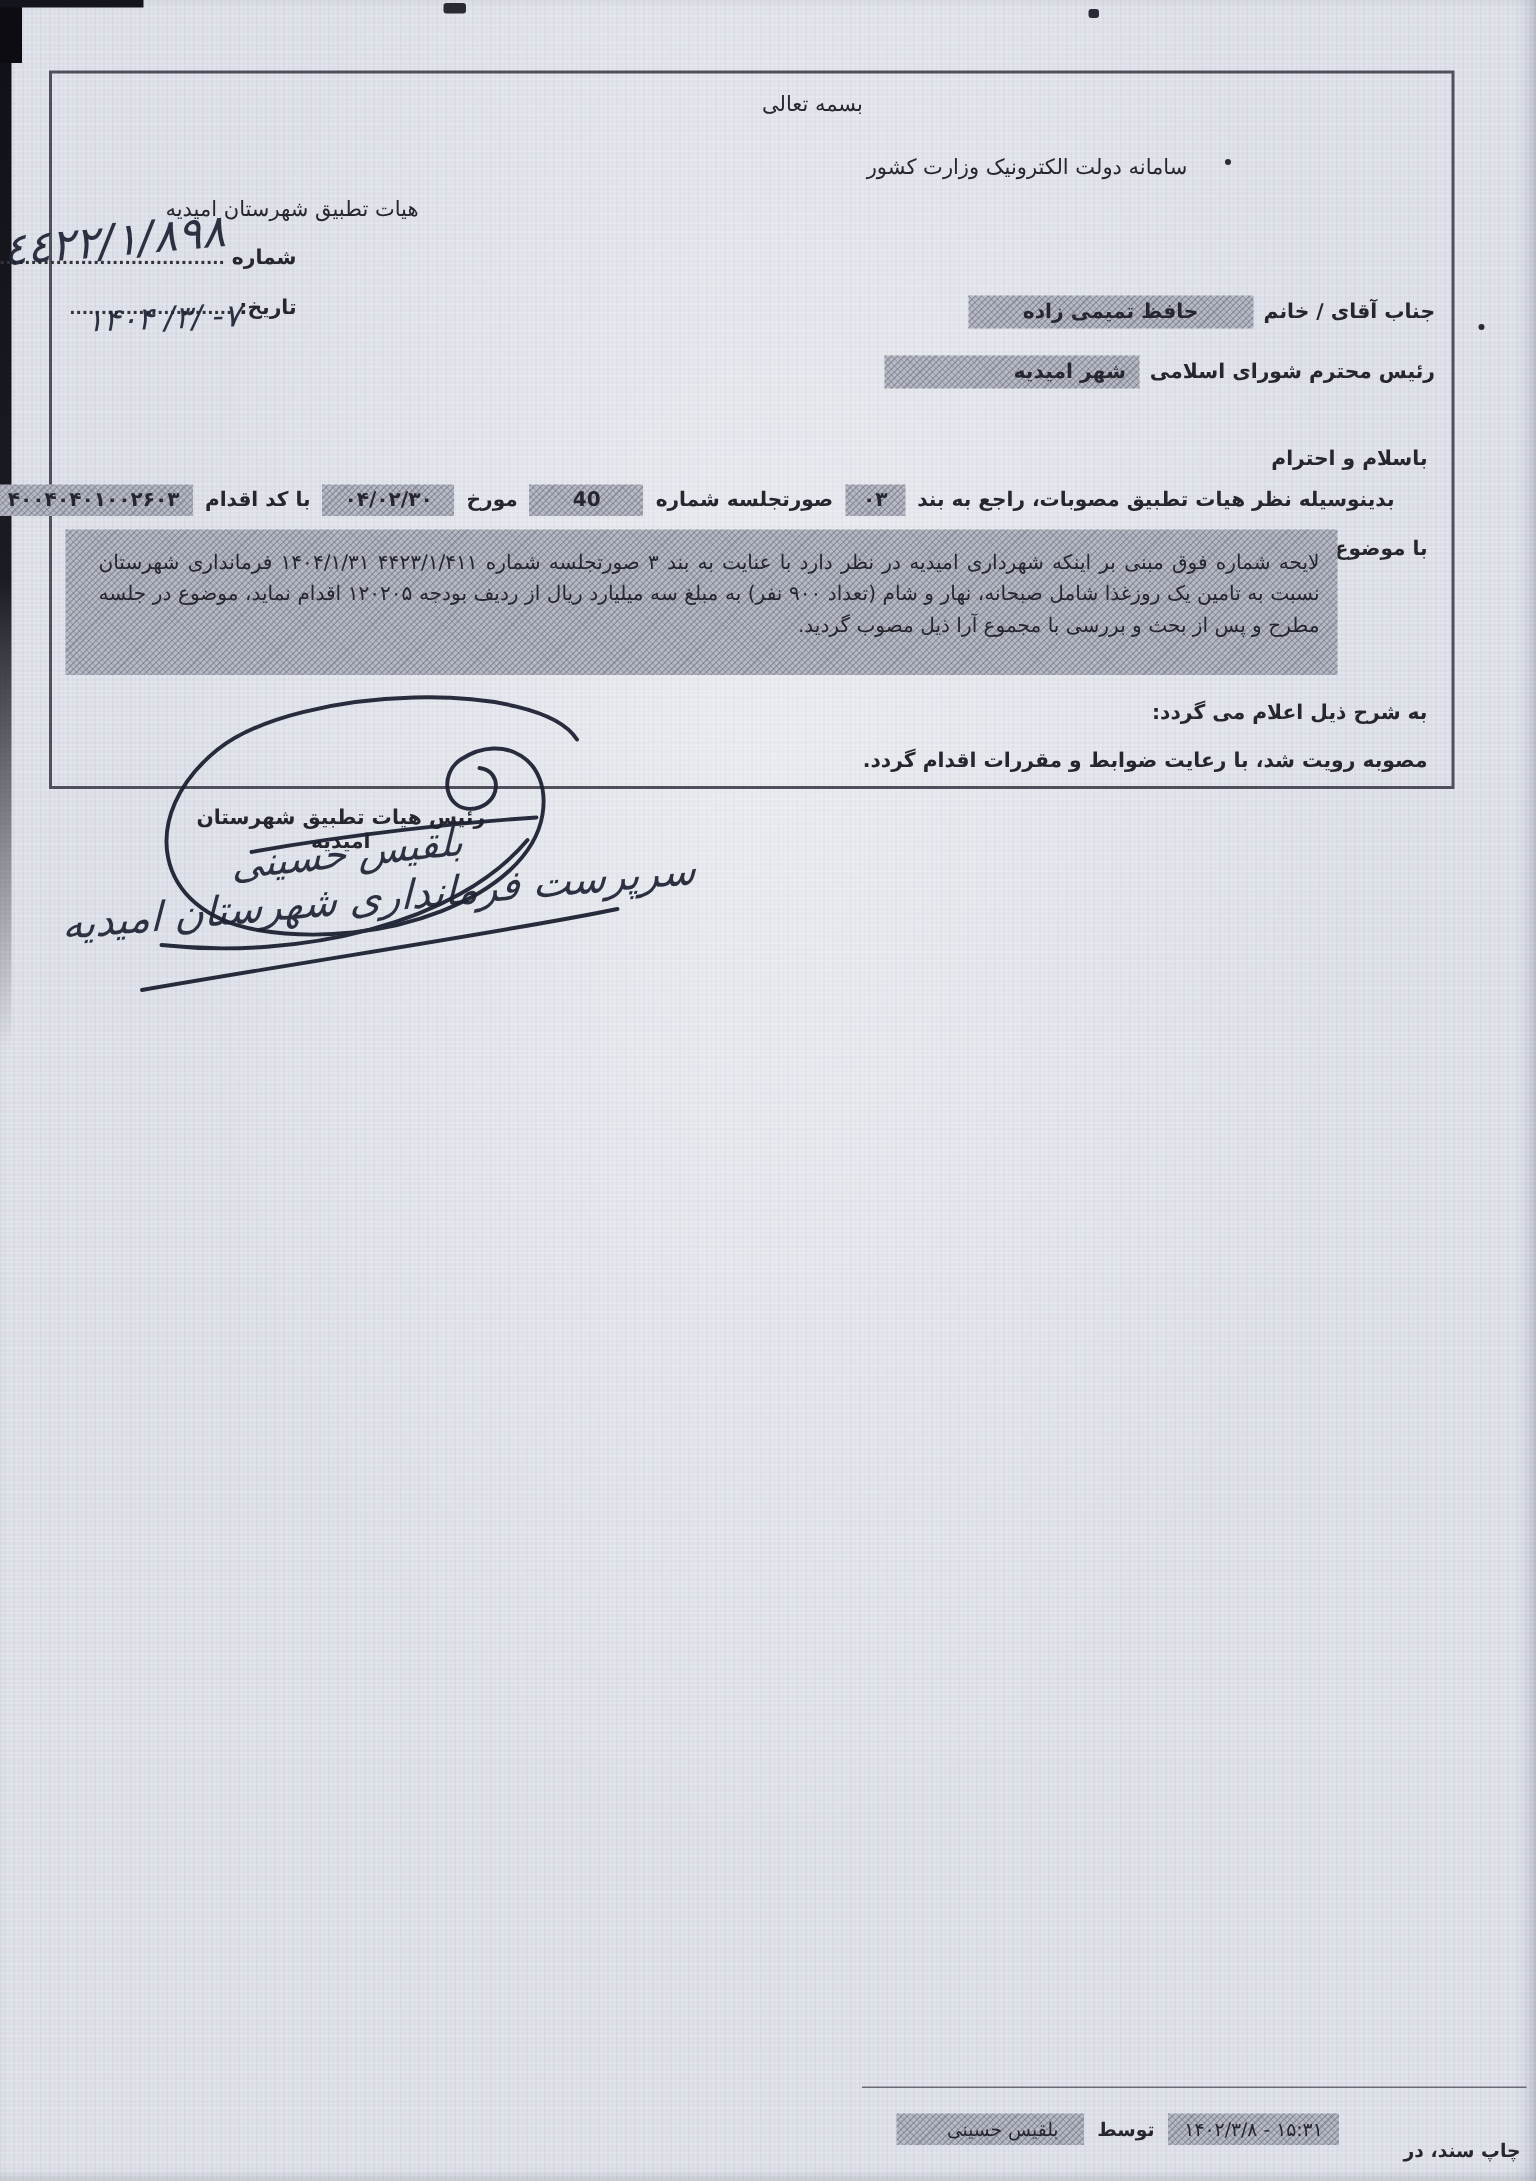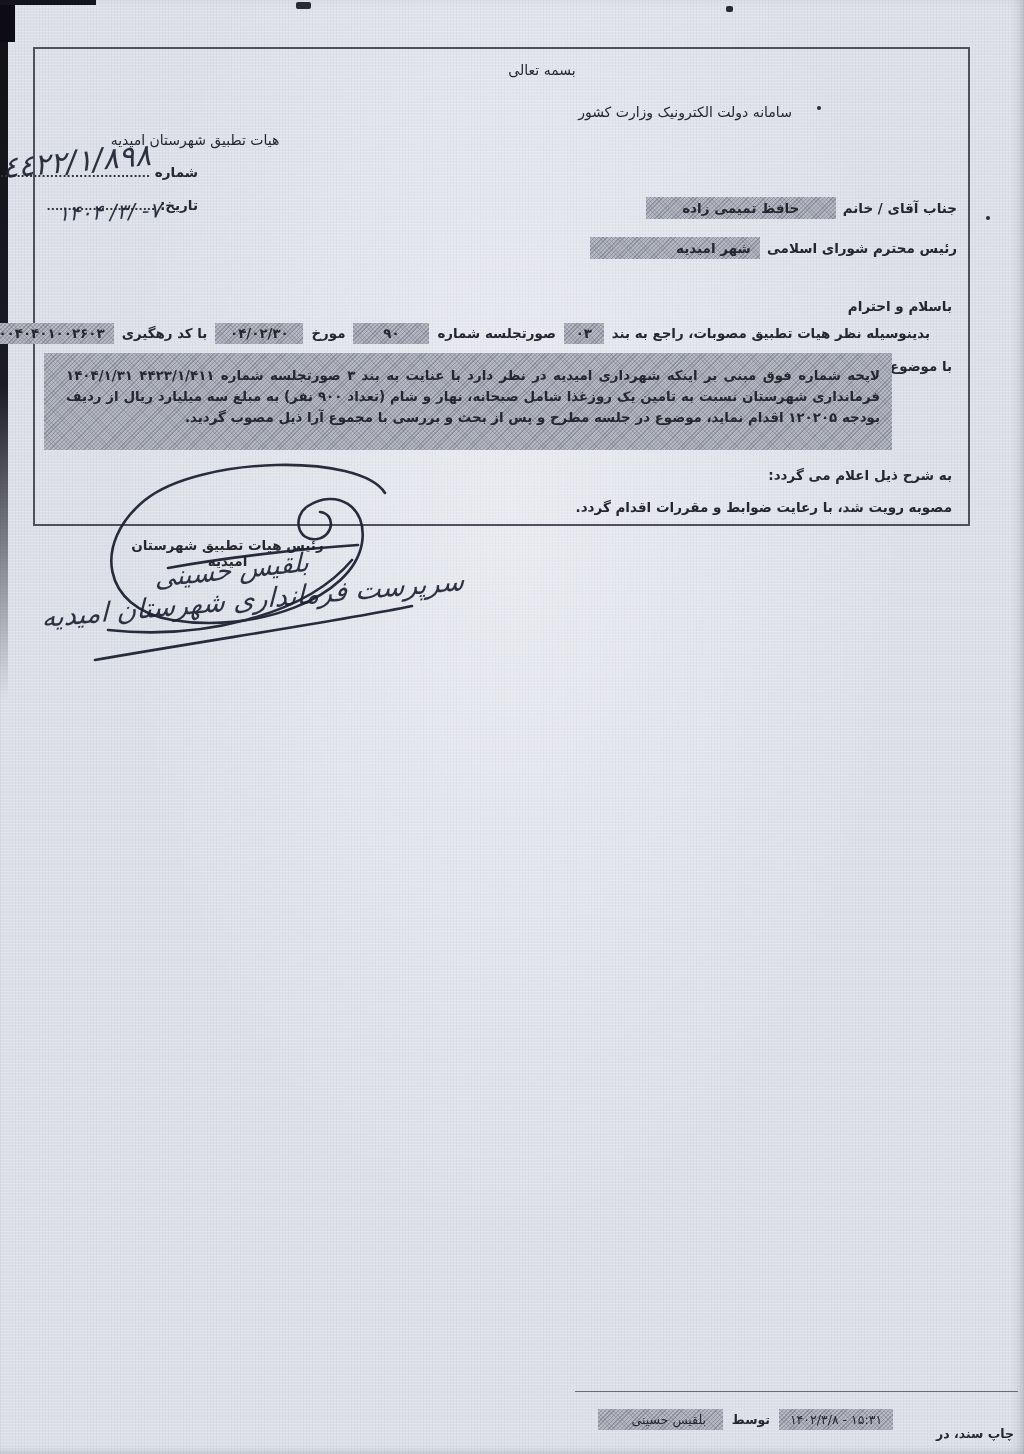--- a/index.html
+++ b/index.html
@@ -32,21 +32,21 @@
   .main-box{left:33px;top:47px;width:933px;height:475px;border:2px solid #50505c;}
   .emblem{right:12px;top:6px;width:100px;height:112px;text-align:center;}
   .emblem-caption{font-size:8px;line-height:1.25;color:#2e3a34;font-style:italic;font-weight:bold;}
   .heading{font-weight:normal;font-size:14px;}
   .leader{letter-spacing:1px;font-size:11px;color:#33333c;}
   .handwriting{
     font-style:italic;color:#1d2233;white-space:nowrap;
     transform-origin:left center;opacity:.92;
   }
   .row-rtl{display:flex;direction:rtl;align-items:center;}
-  .subject-block{line-height:1.55;text-align:justify;font-weight:bold;font-size:13.4px;padding:13px 12px 8px 22px;}
+  .subject-block{line-height:1.55;text-align:justify;font-weight:normal;font-size:13.4px;padding:13px 12px 8px 22px;}
   .footer-line{left:575px;top:1391px;width:443px;height:1px;background:#6a6a76;}
   .footer-row{right:10px;top:1398px;display:flex;direction:rtl;align-items:center;gap:9px;font-size:12.5px;}
   svg{display:block;}
 </style>
 </head>
 <body>
 
 <div class="paper">
 
   <div class="abs edge-left"></div>
@@ -81,24 +81,24 @@
       <span class="bold" style="font-size:13.5px;">رئیس محترم شورای اسلامی</span>
       <span class="hatch cell bold" style="width:152px;text-align:right;font-size:13.5px;">شهر امیدیه</span>
     </div>
 
     <div class="abs bold" style="right:16px;top:249px;font-size:13.5px;text-align:center;">باسلام و احترام</div>
 
     <div class="abs row-rtl" style="right:38px;top:274px;gap:8px;font-size:13.4px;font-weight:bold;white-space:nowrap;">
       <span>بدینوسیله نظر هیات تطبیق مصوبات، راجع به بند</span>
       <span class="hatch cell" style="min-width:22px;">۰۳</span>
       <span>صورتجلسه شماره</span>
-      <span class="hatch cell" style="min-width:58px;">۹۰</span>
+      <span class="hatch cell" style="min-width:58px;">40</span>
       <span>مورخ</span>
       <span class="hatch cell" style="min-width:70px;">۰۴/۰۲/۳۰</span>
-      <span>با کد رهگیری</span>
+      <span>با کد اقدام</span>
       <span class="hatch cell" style="min-width:112px;">۴۰۰۴۰۴۰۱۰۰۲۶۰۳</span>
     </div>
 
     <div class="abs" style="right:16px;top:310px;font-size:13.4px;font-weight:bold;">با موضوع</div>
     <div class="abs hatch" style="left:9px;top:304px;width:848px;height:97px;">
       <div class="subject-block">لایحه شماره فوق مبنی بر اینکه شهرداری امیدیه در نظر دارد با عنایت به بند ۳ صورتجلسه شماره ۴۴۲۳/۱/۴۱۱ ۱۴۰۴/۱/۳۱ فرمانداری شهرستان نسبت به تامین یک روزغذا شامل صبحانه، نهار و شام (تعداد ۹۰۰ نفر) به مبلغ سه میلیارد ریال از ردیف بودجه ۱۲۰۲۰۵ اقدام نماید، موضوع در جلسه مطرح و پس از بحث و بررسی با مجموع آرا ذیل مصوب گردید.</div>
     </div>
 
     <div class="abs bold" style="right:16px;top:418px;font-size:13.5px;">به شرح ذیل اعلام می گردد:</div>
     <div class="abs bold" style="right:16px;top:450px;font-size:13.5px;">مصوبه رویت شد، با رعایت ضوابط و مقررات اقدام گردد.</div>

